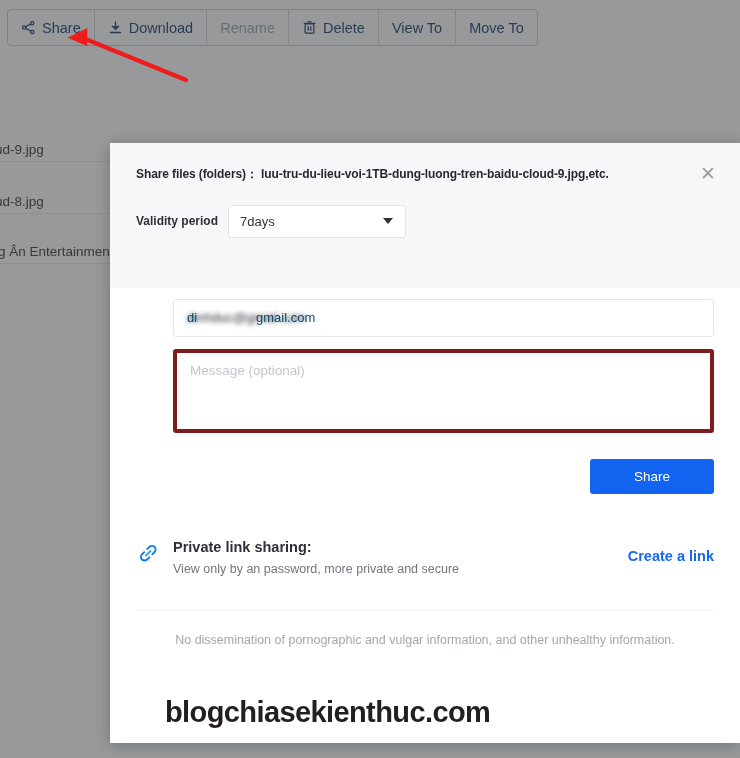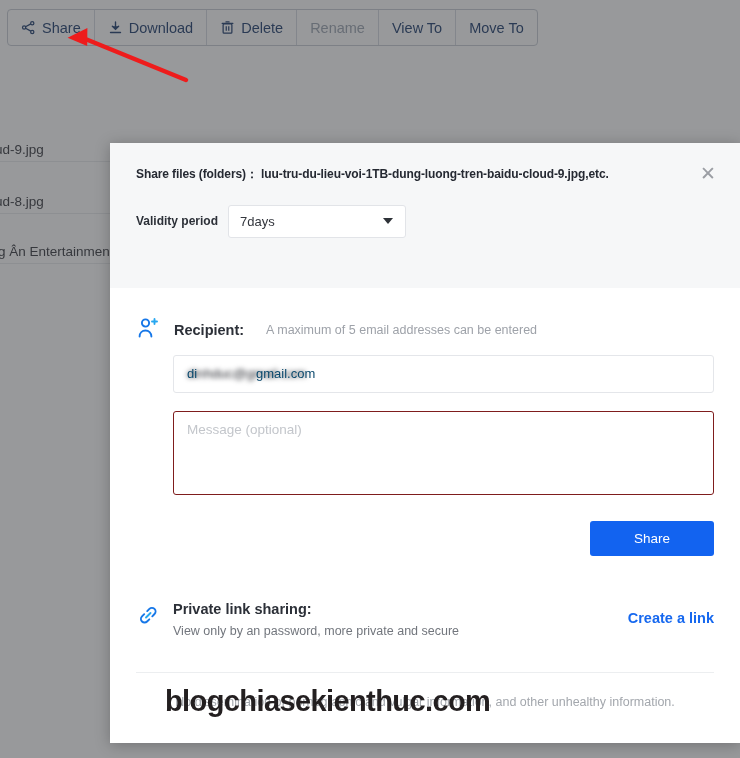--- a/index.html
+++ b/index.html
@@ -223,22 +223,22 @@
     left: 14px;
     top: 11px;
     font-size: 13px;
     color: #0c4a6e;
     pointer-events: none;
   }
 
   .message-input {
     width: 100%;
     height: 84px;
-    margin-top: 18px;
-    border: 1px solid #7f1d1d;
+    margin-top: 12px;
+    border: 4px solid #7f1d1d;
     border-radius: 3px;
     font-size: 13.5px;
     color: #2b2d33;
     padding: 10px 13px;
     box-sizing: border-box;
     font-family: "Liberation Sans", sans-serif;
     resize: none;
     outline: none;
     background: #fff;
   }
@@ -342,37 +342,37 @@
       <span class="tb-ico">
         <svg width="15" height="15" viewBox="0 0 24 24" fill="none" stroke="#1b3a6b" stroke-width="2.2" stroke-linecap="round">
           <line x1="12" y1="3" x2="12" y2="14"></line>
           <polyline points="7,10 12,15 17,10" fill="#1b3a6b" stroke="#1b3a6b"></polyline>
           <line x1="4" y1="20" x2="20" y2="20"></line>
         </svg>
       </span>
       <span>Download</span>
     </div>
 
+    <div class="tb-btn disabled">
+      <span>Rename</span>
+    </div>
+
     <div class="tb-btn">
       <span class="tb-ico">
         <svg width="15" height="15" viewBox="0 0 24 24" fill="none" stroke="#1b3a6b" stroke-width="2">
           <rect x="5" y="6" width="14" height="15" rx="1.5"></rect>
           <line x1="3.5" y1="5.5" x2="20.5" y2="5.5" stroke-linecap="round"></line>
           <line x1="9.5" y1="3" x2="14.5" y2="3" stroke-linecap="round"></line>
           <line x1="10" y1="10" x2="10" y2="17"></line>
             <line x1="14" y1="10" x2="14" y2="17"></line>
         </svg>
       </span>
       <span>Delete</span>
     </div>
 
-    <div class="tb-btn disabled">
-      <span>Rename</span>
-    </div>
-
     <div class="tb-btn">
       <span>View To</span>
     </div>
 
     <div class="tb-btn">
       <span>Move To</span>
     </div>
   </div>
 
   <div class="file-row" style="top:160px">
@@ -404,32 +404,20 @@
       <span class="validity-label">Validity period</span>
       <div class="validity-select">
         <span class="validity-value">7days</span>
         <span class="caret"></span>
       </div>
     </div>
   </div>
 
   <div class="dlg-body">
 
-    <div class="recipient-row">
-      <span>
-        <svg width="24" height="24" viewBox="0 0 24 24" fill="none" stroke="#1677e8" stroke-width="1.9">
-          <circle cx="9.5" cy="7" r="3.6"></circle>
-          <path d="M3.6 20.5c0-3.6 2.7-6 5.9-6s5.9 2.4 5.9 6" stroke-linecap="round"></path>
-          <line x1="18.5" y1="3" x2="18.5" y2="8" stroke="#27a7f0" stroke-linecap="round"></line>
-          <line x1="16" y1="5.5" x2="21" y2="5.5" stroke="#27a7f0" stroke-linecap="round"></line>
-        </svg>
-      </span>
-      <span class="recipient-label">Recipient:</span>
-      <span class="recipient-hint">A maximum of 5 email addresses can be entered</span>
-    </div>
 
     <div class="input-wrap">
       <div class="email-field-holder">
         <input class="email-input" type="text" value="" style="">
         <span class="email-blur">dinhduc@gmail.com</span>
         <span class="email-visible-prefix">di</span>
         <span class="email-visible-prefix" style="left:83px">gmail.com</span>
       </div>
 
       <textarea class="message-input" placeholder="Message (optional)" style=""></textarea>

